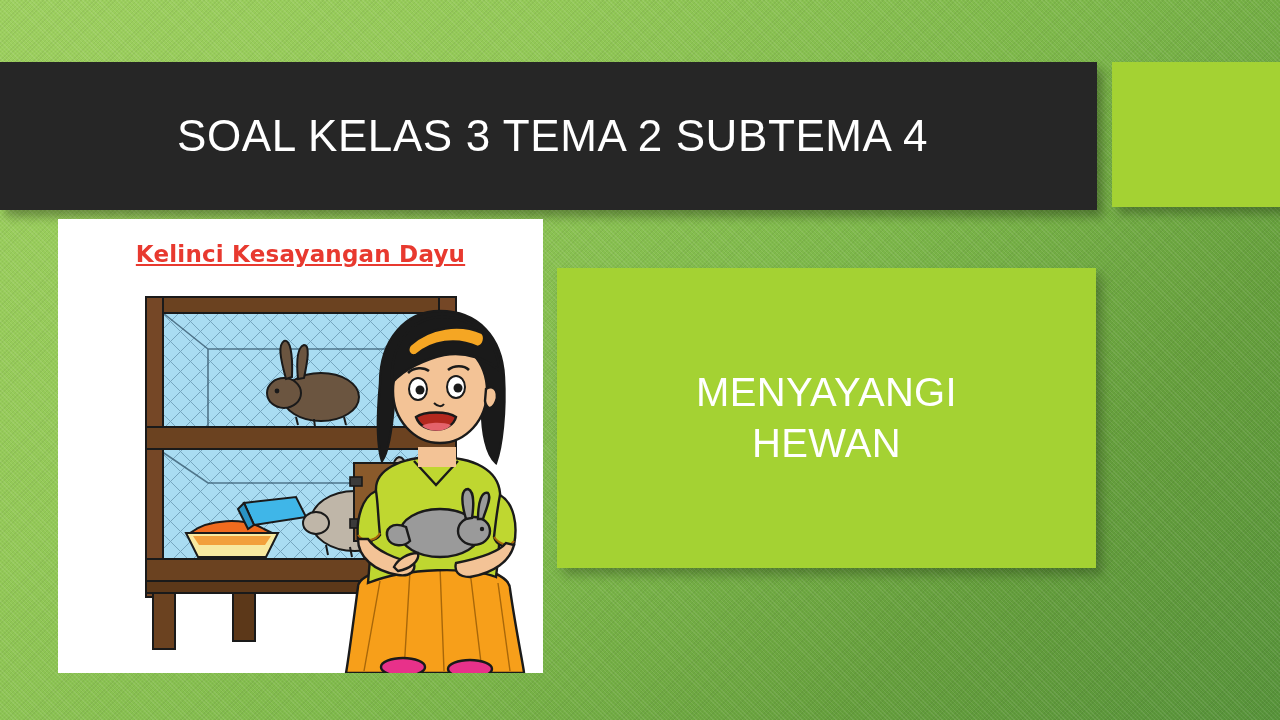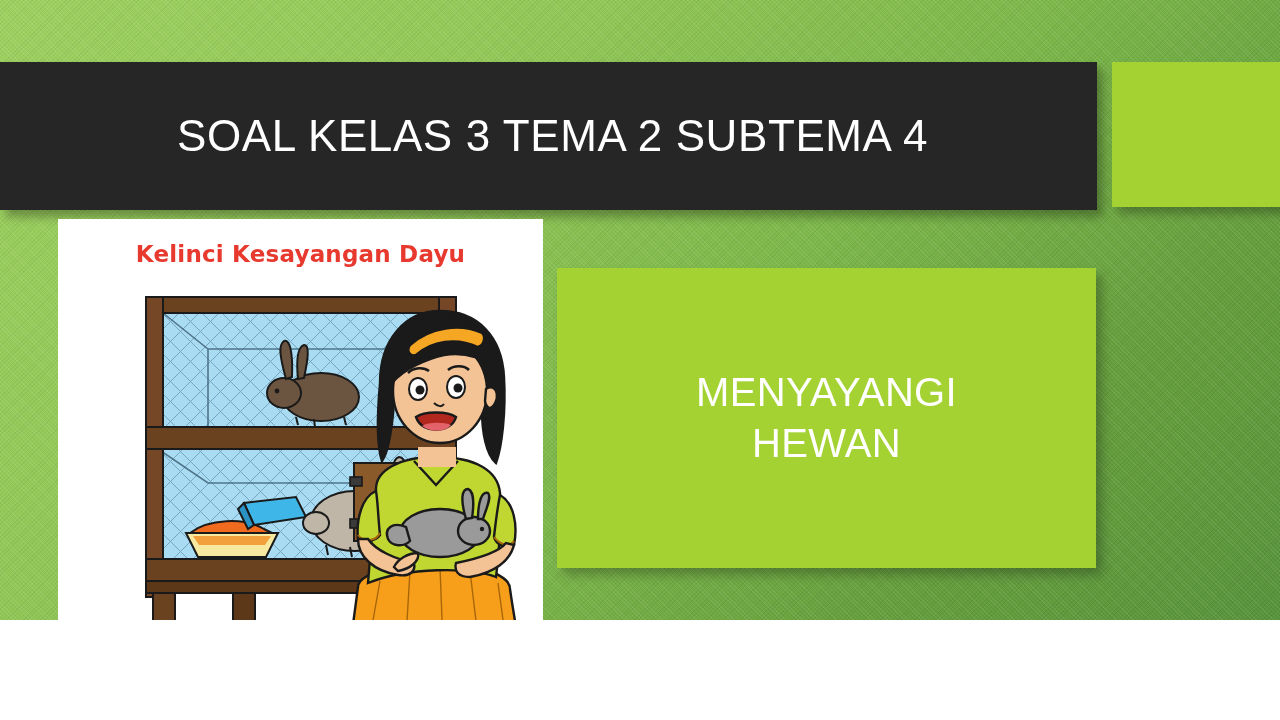--- a/index.html
+++ b/index.html
@@ -7,21 +7,21 @@
     padding: 0;
     width: 1280px;
     height: 720px;
     overflow: hidden;
     font-family: "Liberation Sans", sans-serif;
   }
 
   #slide {
     position: relative;
     width: 1280px;
-    height: 620px;
+    height: 720px;
     background:
       linear-gradient(135deg, #9DD05F 0%, #93C957 28%, #7DB84A 55%, #659F3C 78%, #57933A 100%);
     overflow: hidden;
   }
 
   
   #slide::before {
     content: "";
     position: absolute;
     inset: 0;
@@ -110,20 +110,21 @@
     position: absolute;
     top: 22px;
     left: 0;
     width: 100%;
     text-align: center;
     color: #E8392F;
     font-size: 23px;
     font-weight: bold;
     font-family: "DejaVu Sans", sans-serif;
     letter-spacing: 0.2px;
+    text-decoration: underline;
   }
 
   #illustration {
     position: absolute;
     left: 0;
     top: 52px;
     width: 485px;
     height: 402px;
   }
 </style>

